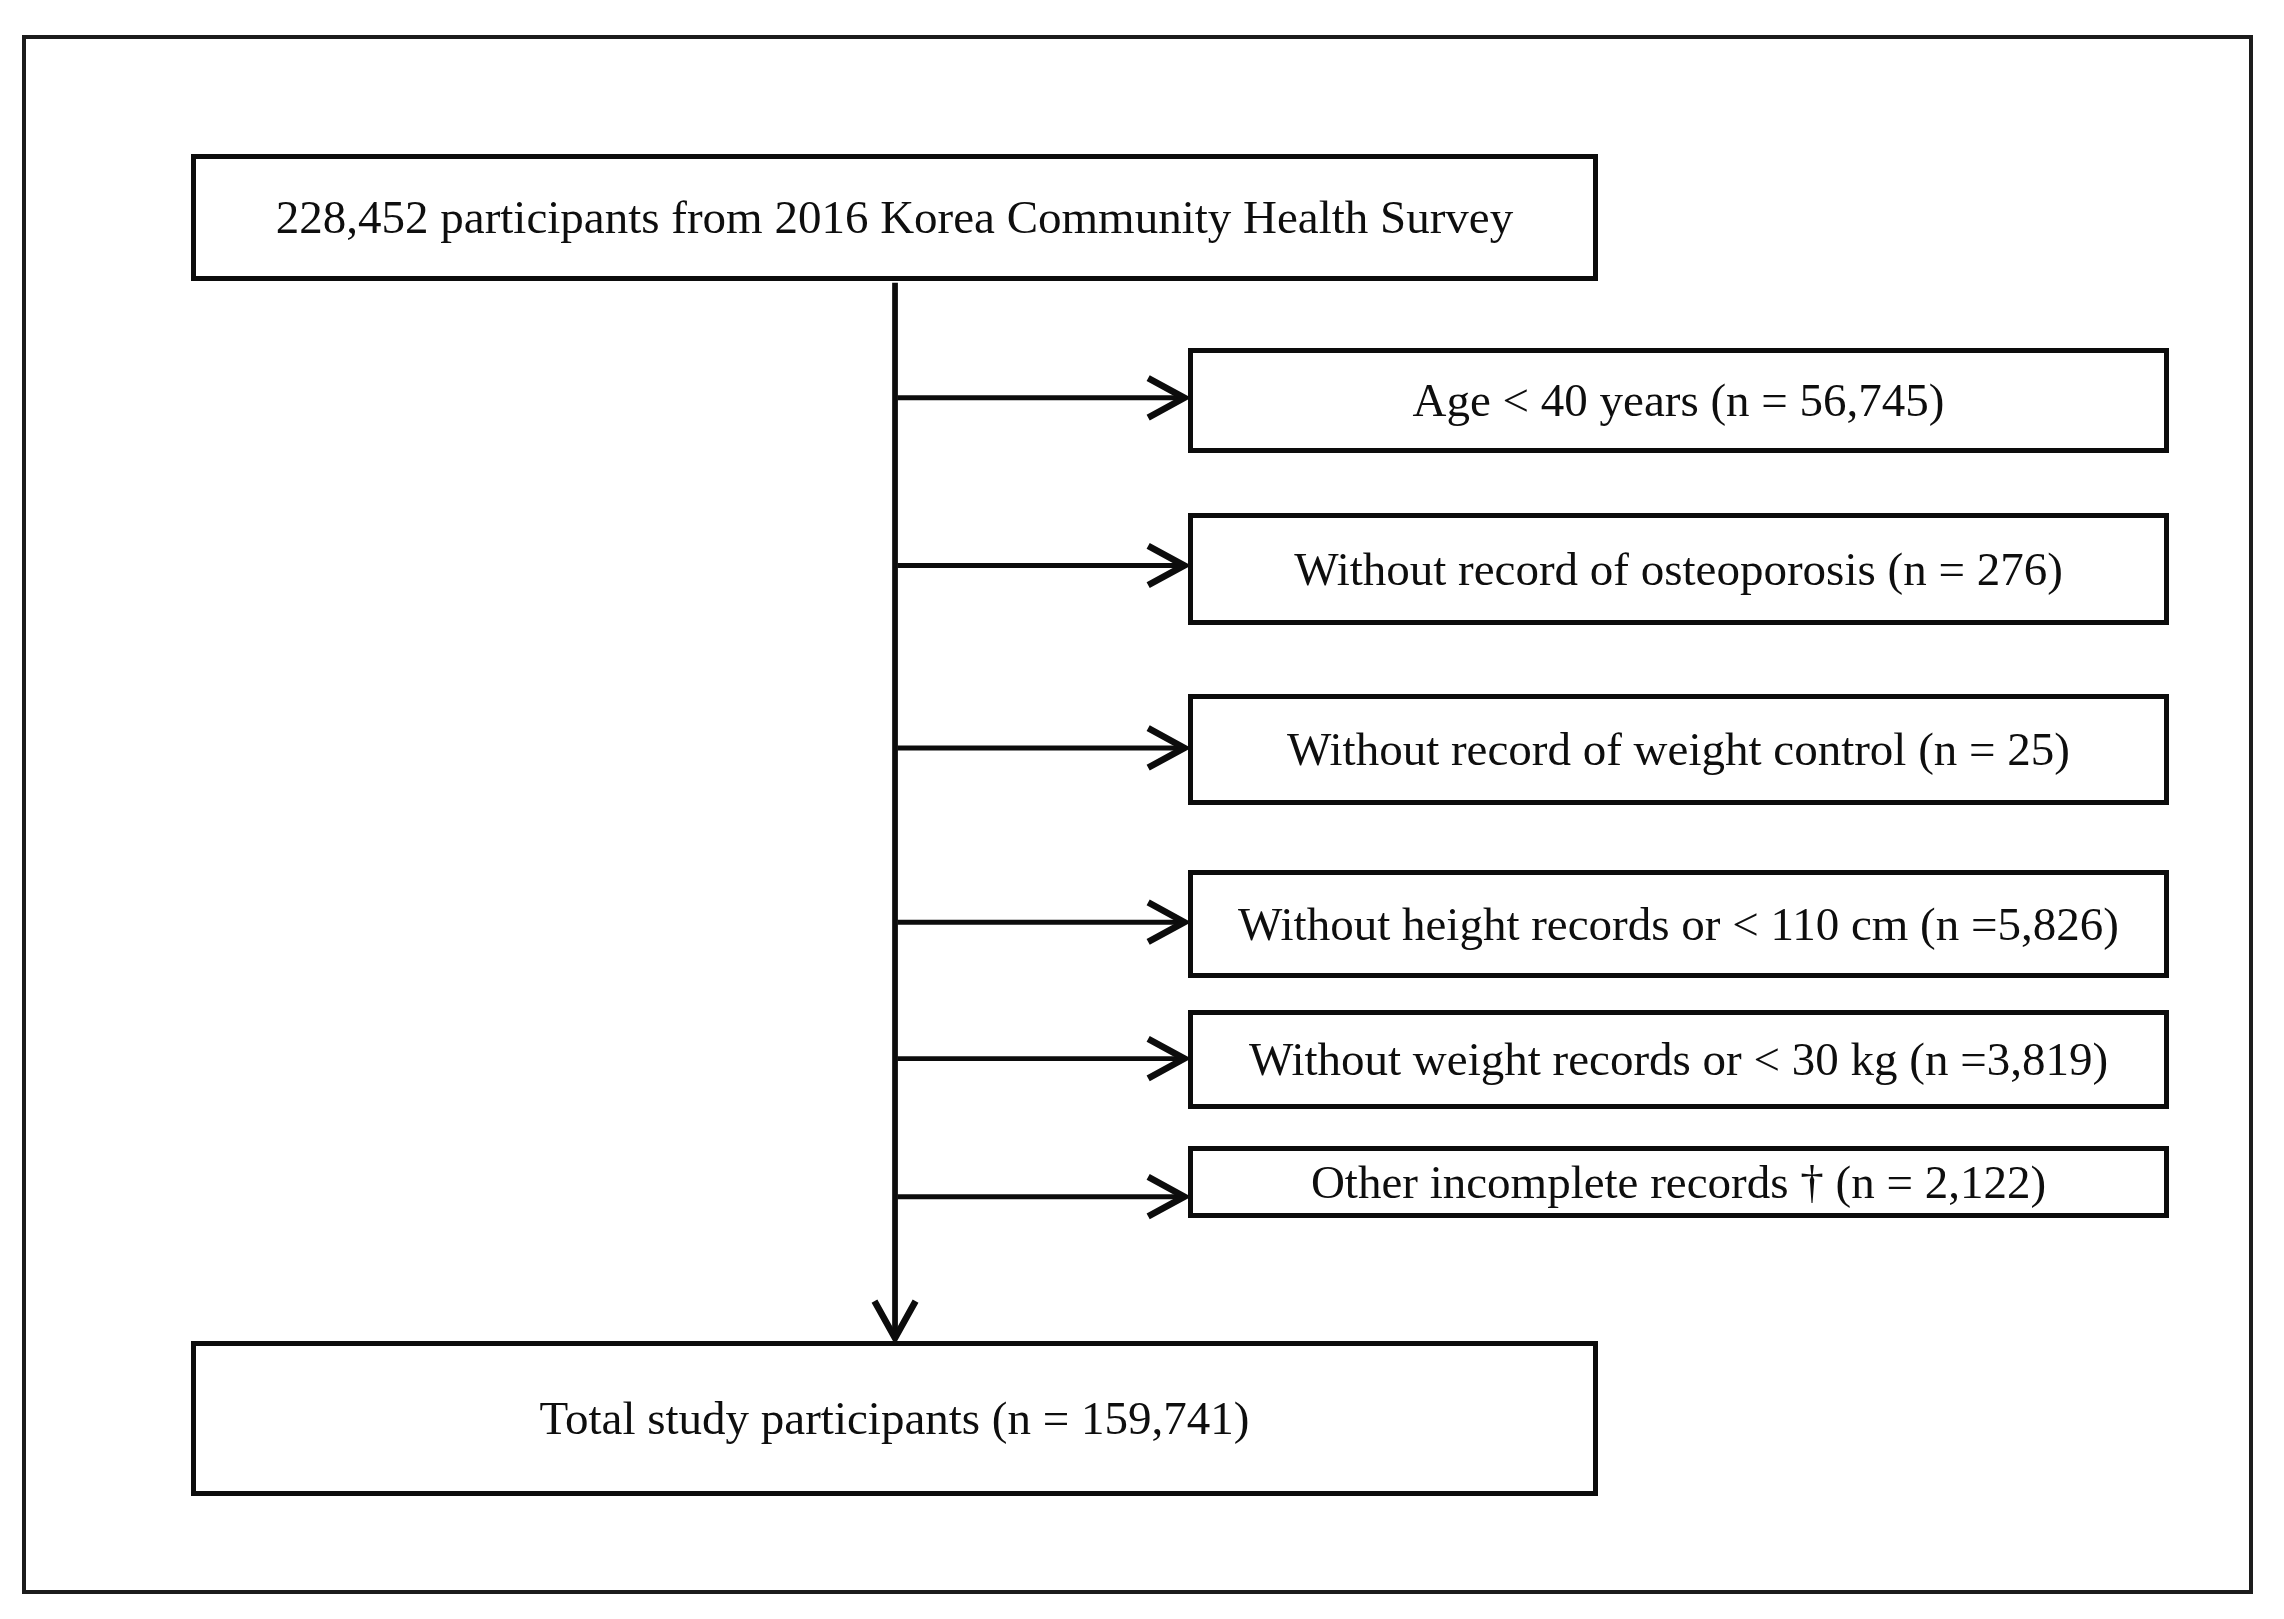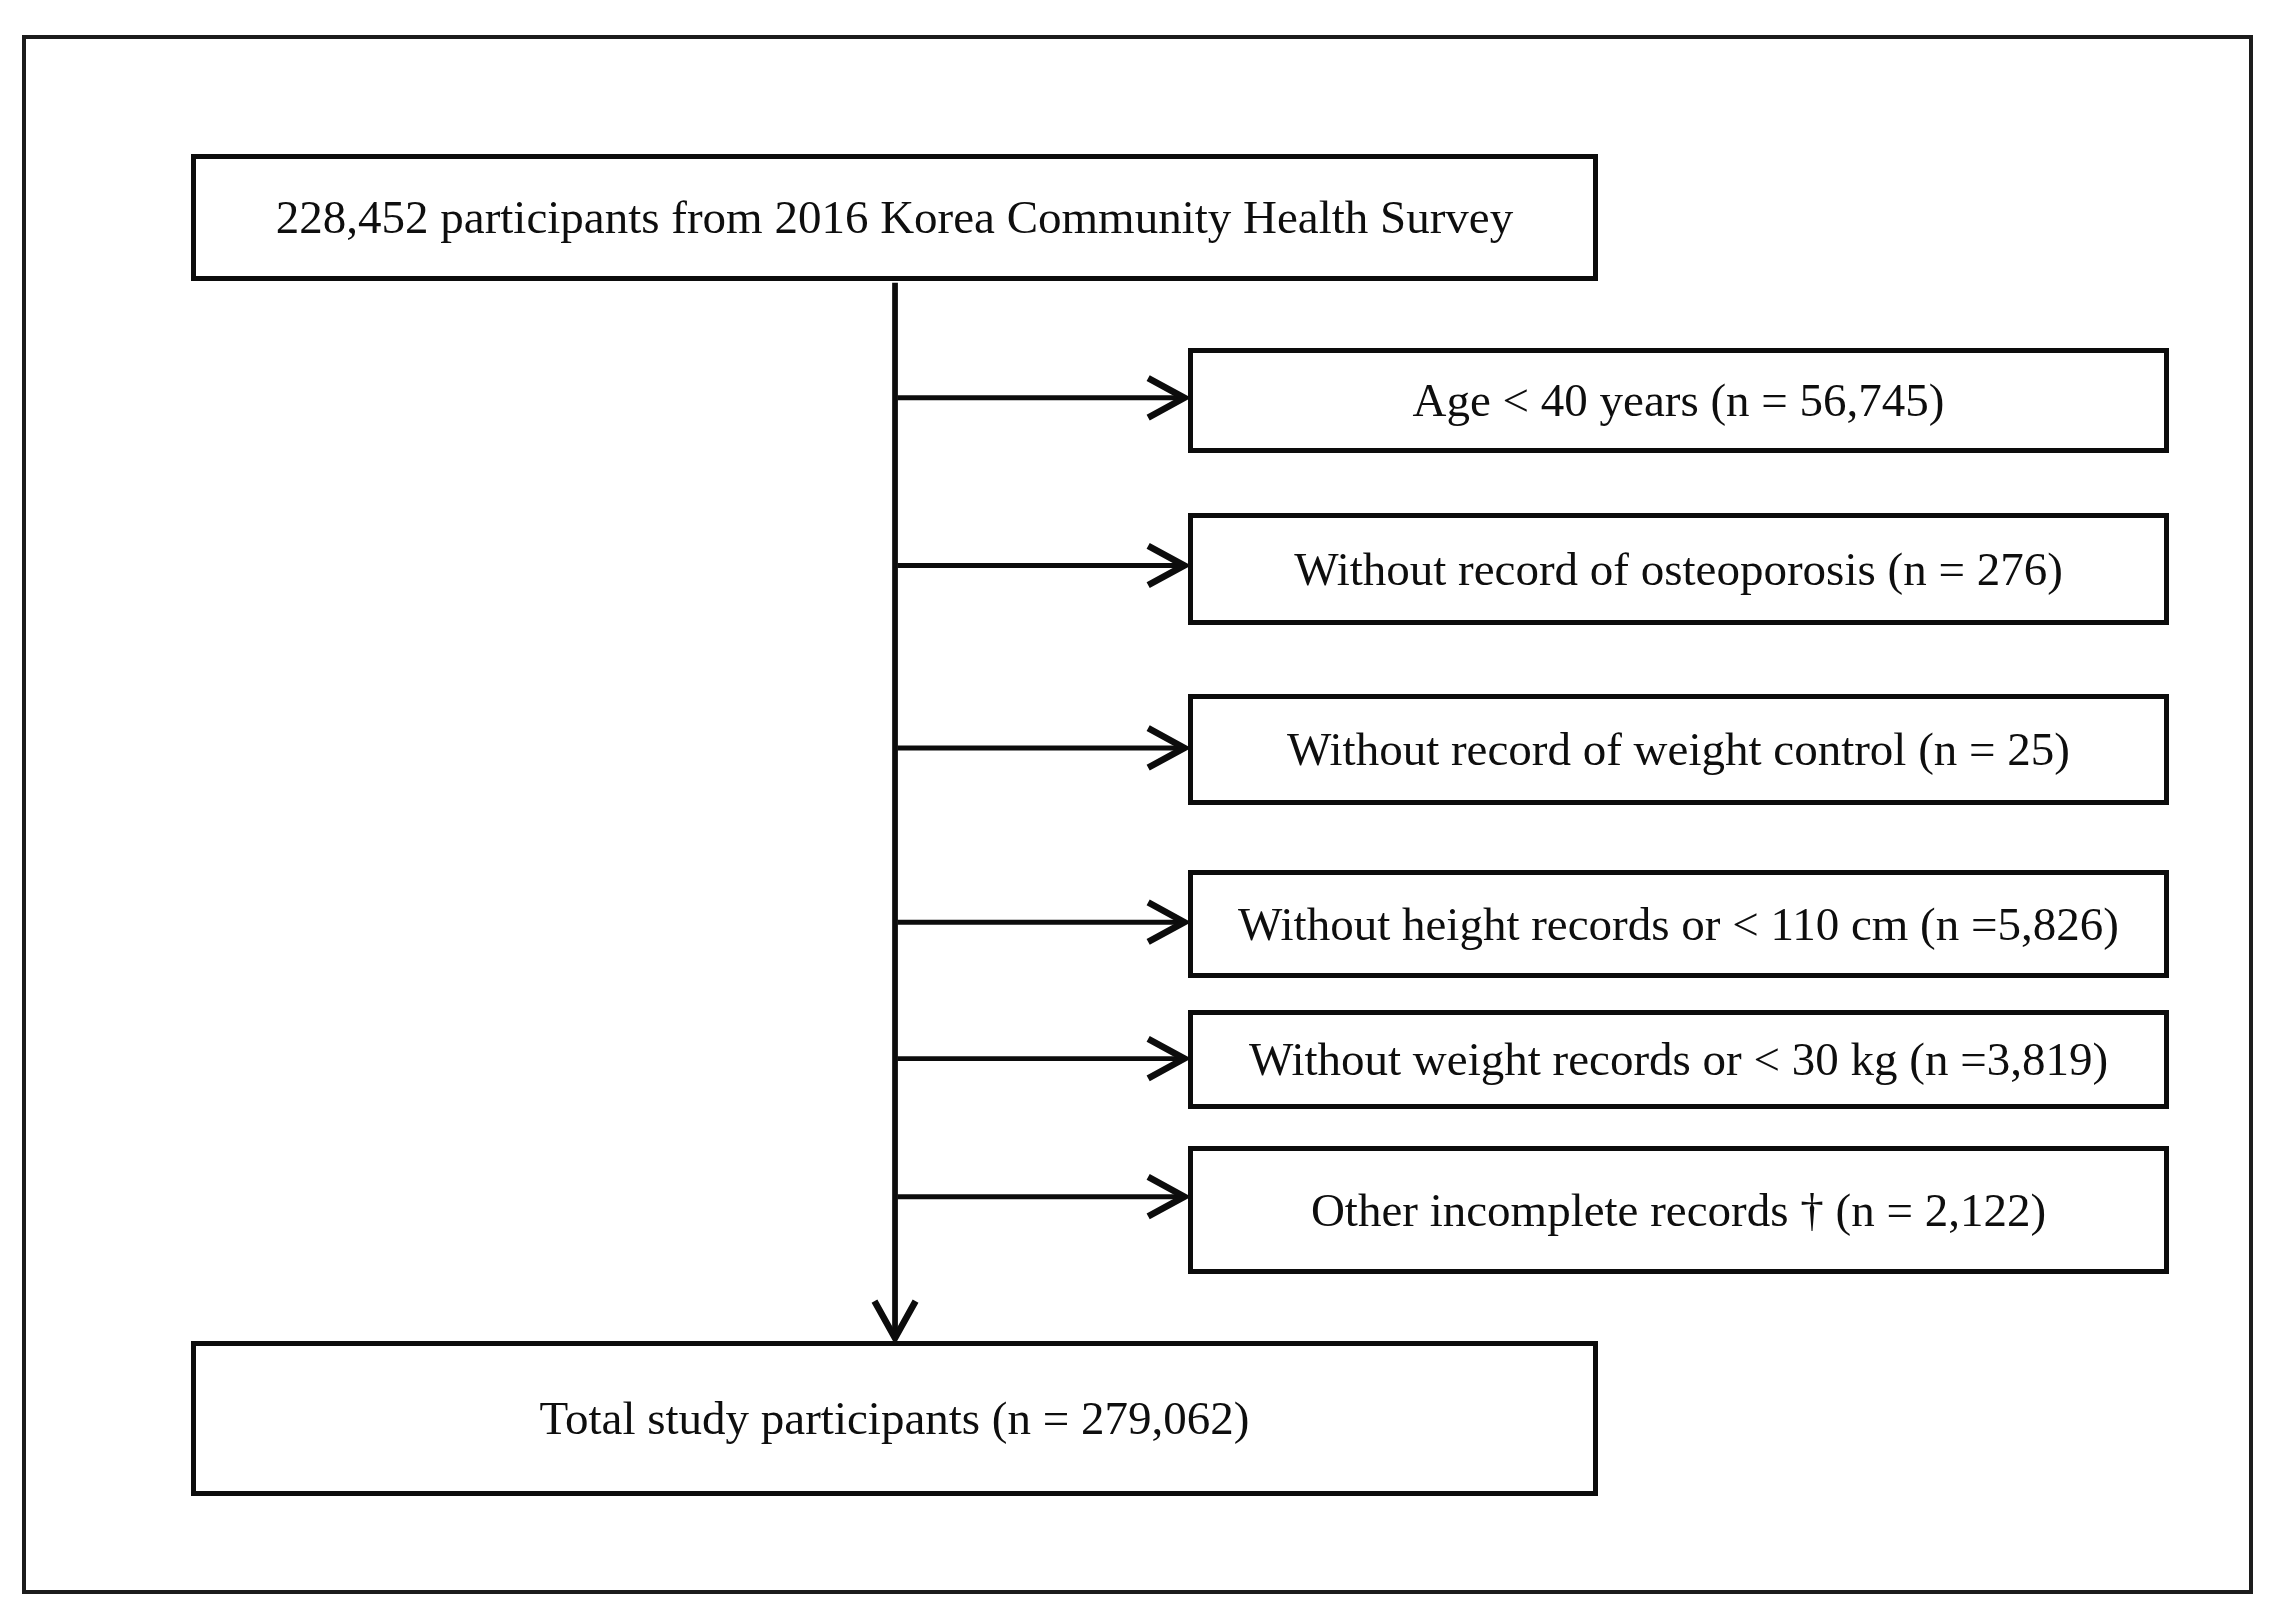--- a/index.html
+++ b/index.html
@@ -51,21 +51,21 @@
   }
   .excl-box {
     left: 1188px;
     width: 981px;
   }
   .excl-0 { top: 348px;  height: 105px; }
   .excl-1 { top: 513px;  height: 112px; }
   .excl-2 { top: 694px;  height: 111px; text-align: right; }
   .excl-3 { top: 870px; height: 108px; }
   .excl-4 { top: 1010px; height: 99px; }
-  .excl-5 { top: 1146px; height: 128px; }
+  .excl-5 { top: 1146px; height: 72px; }
   .arrow-layer {
     position: absolute;
     left: 0;
     top: 0;
     width: 2284px;
     height: 1620px;
     pointer-events: none;
   }
 </style>
 </head>
@@ -130,17 +130,17 @@
 
   <div class="flow-box excl-box excl-4">
     <span>Without weight records or &lt; 30 kg (n =3,819)</span>
   </div>
 
   <div class="flow-box excl-box excl-5">
     <span>Other incomplete records † (n = 2,122)</span>
   </div>
 
   <div class="flow-box result-box">
-    <span>Total study participants (n = 279,062)</span>
+    <span>Total study participants (n = 159,741)</span>
   </div>
 
 </div>
 
 
 </body></html>

